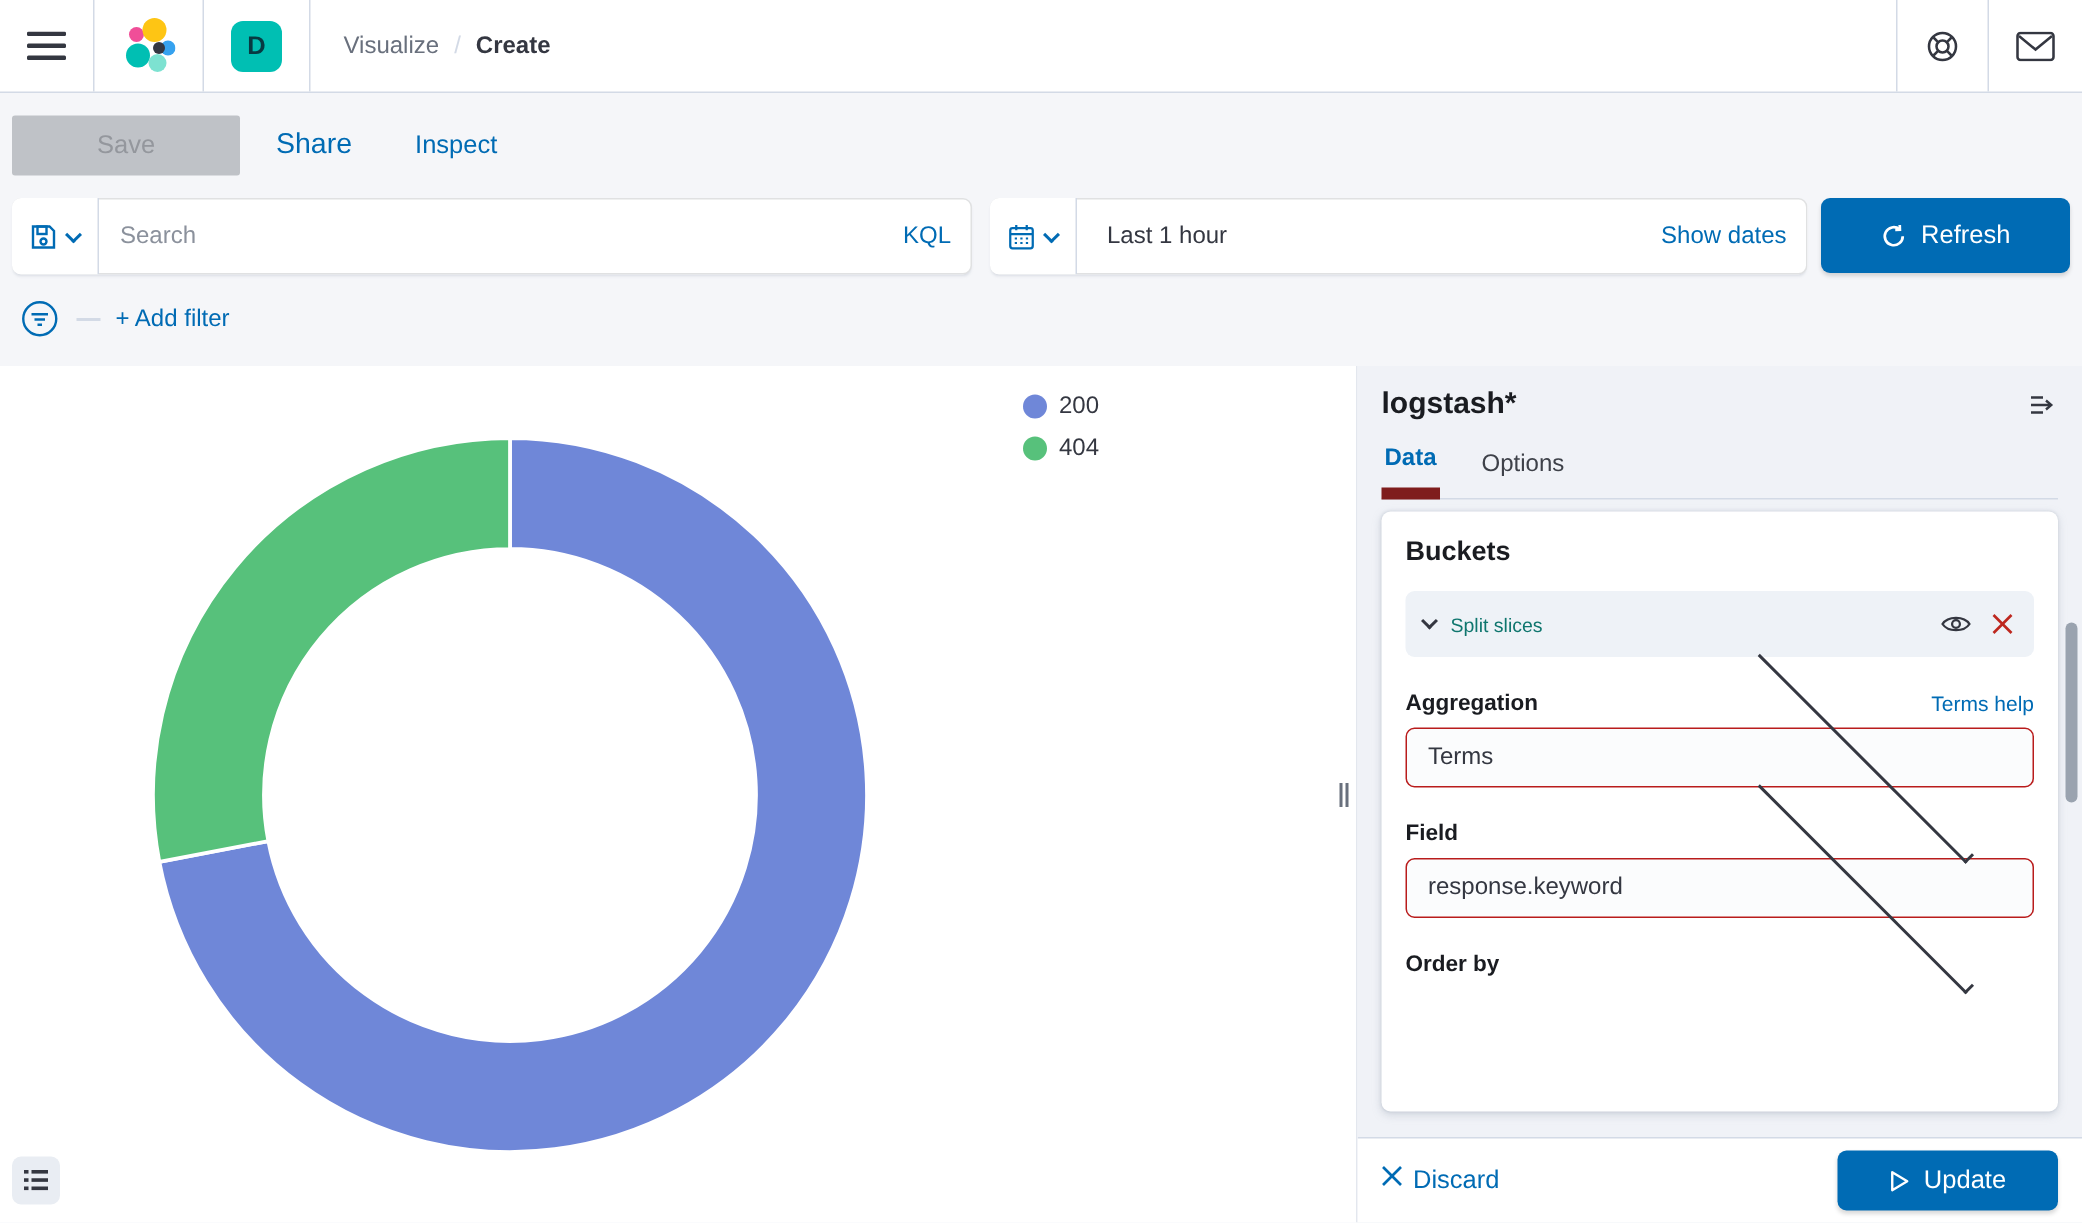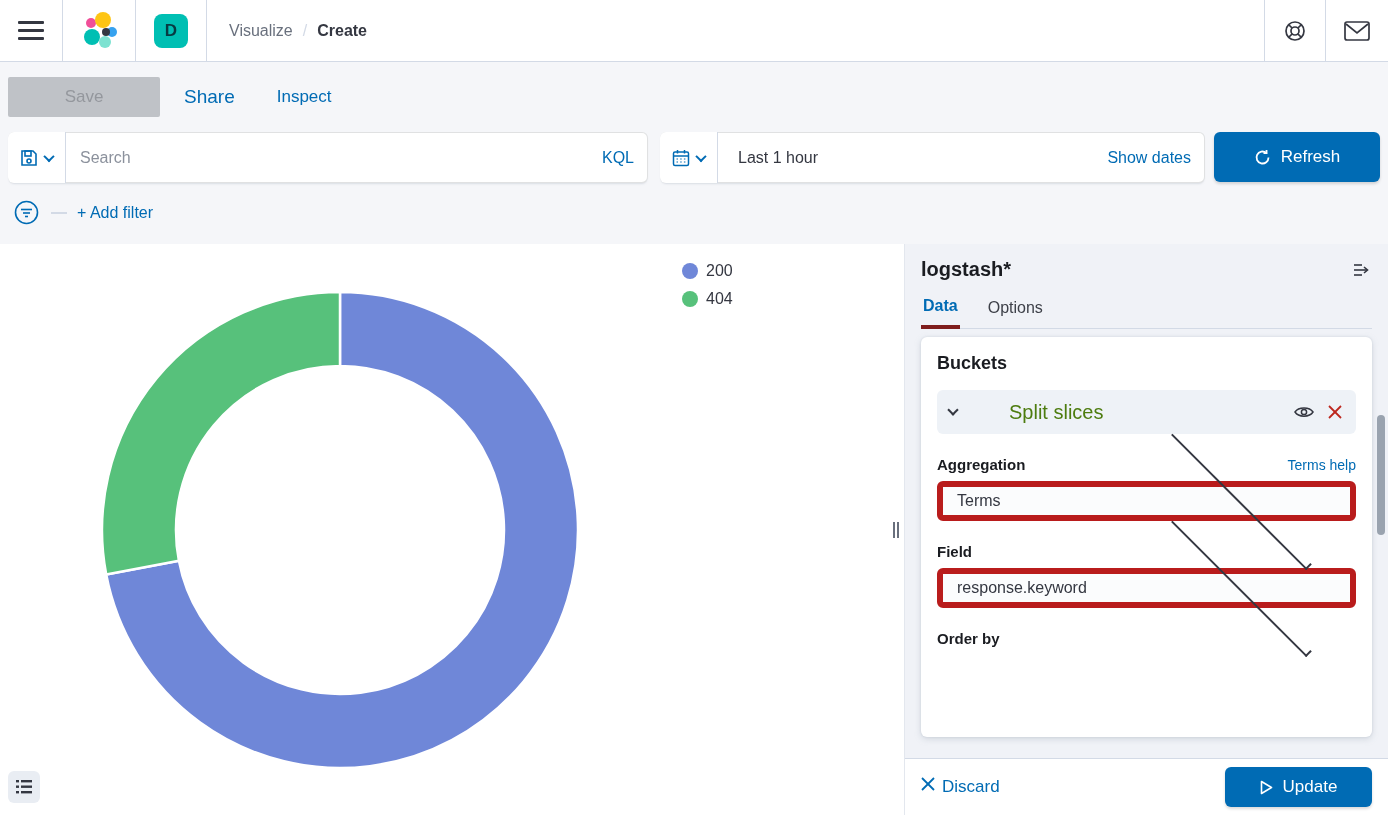--- a/index.html
+++ b/index.html
@@ -68,35 +68,35 @@
   .resize-handle i { display:block; width:2px; height:16px; background:#69707d; }
 
   
   .panel { position:relative; width:483px; background:#f0f2f7; overflow:hidden; }
   .panel-head { padding:14px 16px 0 16px; }
   .panel-title-row { display:flex; align-items:center; justify-content:space-between; }
   .panel-title { font-size:20px; font-weight:700; color:#1a1c21; }
   .collapse-btn { background:none; border:none; cursor:pointer; color:#343741; padding:2px; }
   .tabs { display:flex; gap:26px; margin-top:16px; border-bottom:1px solid #d3dae6; }
   .tab { font-size:16px; padding:0 2px 10px 2px; cursor:pointer; background:none; border:none; font-family:inherit; color:#3e4149; }
-  .tab.active { color:#006BB4; font-weight:600; border-bottom:4px solid #7f1d1d; margin-bottom:-1px; }
+  .tab.active { color:#006BB4; font-weight:600; border-bottom:8px solid #7f1d1d; margin-bottom:-1px; }
   .card { margin:8px 16px 0 16px; background:#fff; border-radius:6px; height:400px; overflow:hidden;
           box-shadow:0 2px 6px rgba(152,162,179,0.35), 0 0 2px rgba(152,162,179,0.3); padding:16px; }
   .card-title { font-size:18px; font-weight:700; color:#1a1c21; }
   .bucket-row { margin-top:16px; height:44px; background:#eef2f7; border-radius:6px; display:flex;
                 align-items:center; padding:0 12px; gap:10px; cursor:pointer; }
-  .bucket-label { font-size:20px; color:#4d7c0f; flex:1;margin-left:42px; }
+  .bucket-label { font-size:13px; color:#0f766e; flex:1; }
   .icon-btn { background:none; border:none; cursor:pointer; padding:2px; display:flex; align-items:center; }
   .chev-open { width:8px; height:8px; border-right:2px solid #343741; border-bottom:2px solid #343741;
                transform:rotate(45deg); margin-top:-4px; }
   .field-block { margin-top:22px; }
   .label-row { display:flex; align-items:center; justify-content:space-between; }
   .field-label { font-size:15px; font-weight:700; color:#1a1c21; }
   .help-link { font-size:14px; }
-  .select { margin-top:8px; height:40px; background:#fbfcfd; border:6px solid #b91c1c; border-radius:6px;
+  .select { margin-top:8px; height:40px; background:#fbfcfd; border:1px solid #b91c1c; border-radius:6px;
             display:flex; align-items:center; padding:4px 14px; font-size:16px; color:#343741; cursor:pointer; }
   .select span { flex:1; }
   .scroll-thumb { position:absolute; right:3px; top:171px; width:8px; height:120px; background:#9aa3af; border-radius:4px; }
   .panel-foot { position:absolute; left:0; bottom:0; width:100%; height:57px; background:#fff;
                 border-top:1px solid #d3dae6; display:flex; align-items:center; padding:0 16px; z-index:3; }
   .discard { display:flex; gap:7px; font-size:17px; }
   .btn-update { margin-left:auto; width:147px; height:40px; border:none; border-radius:6px; background:#006BB4;
                 color:#fff; font-size:17px; font-family:inherit; cursor:pointer; display:flex; align-items:center;
                 justify-content:center; gap:10px; box-shadow:0 2px 3px rgba(0,0,0,0.15); }
   svg { display:block; }

